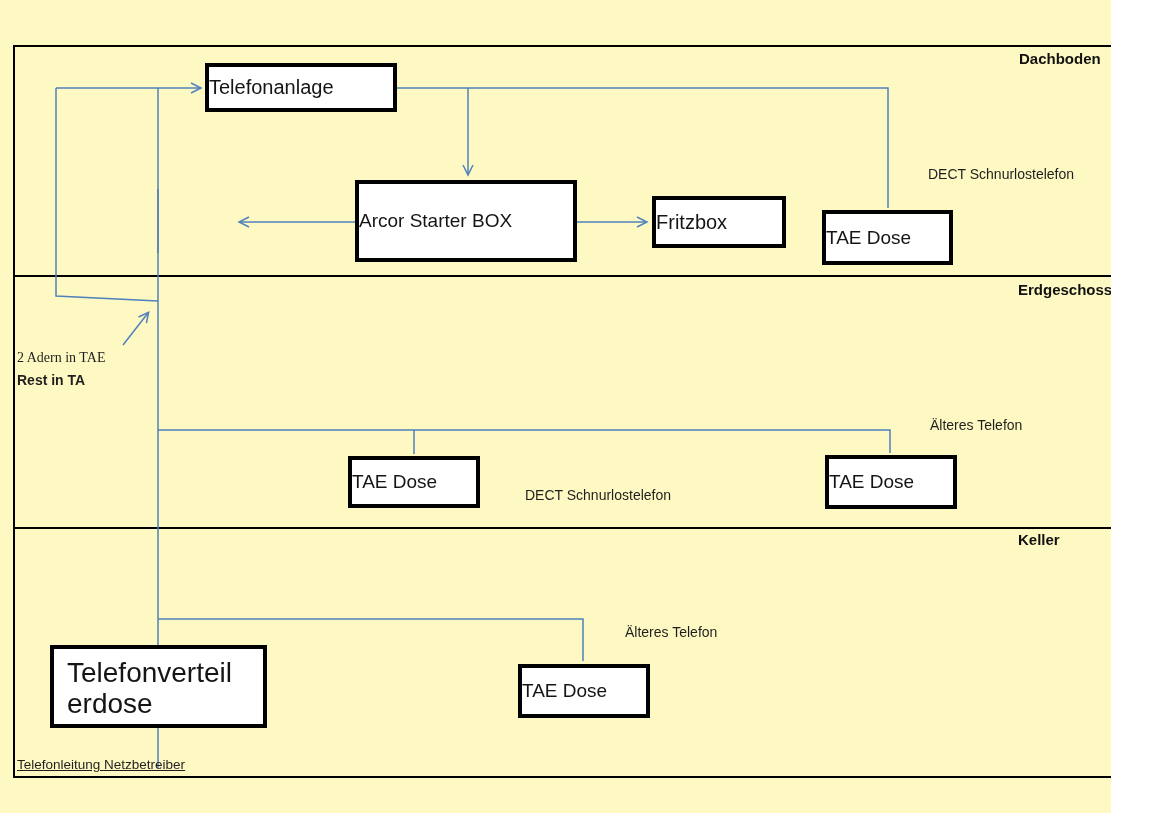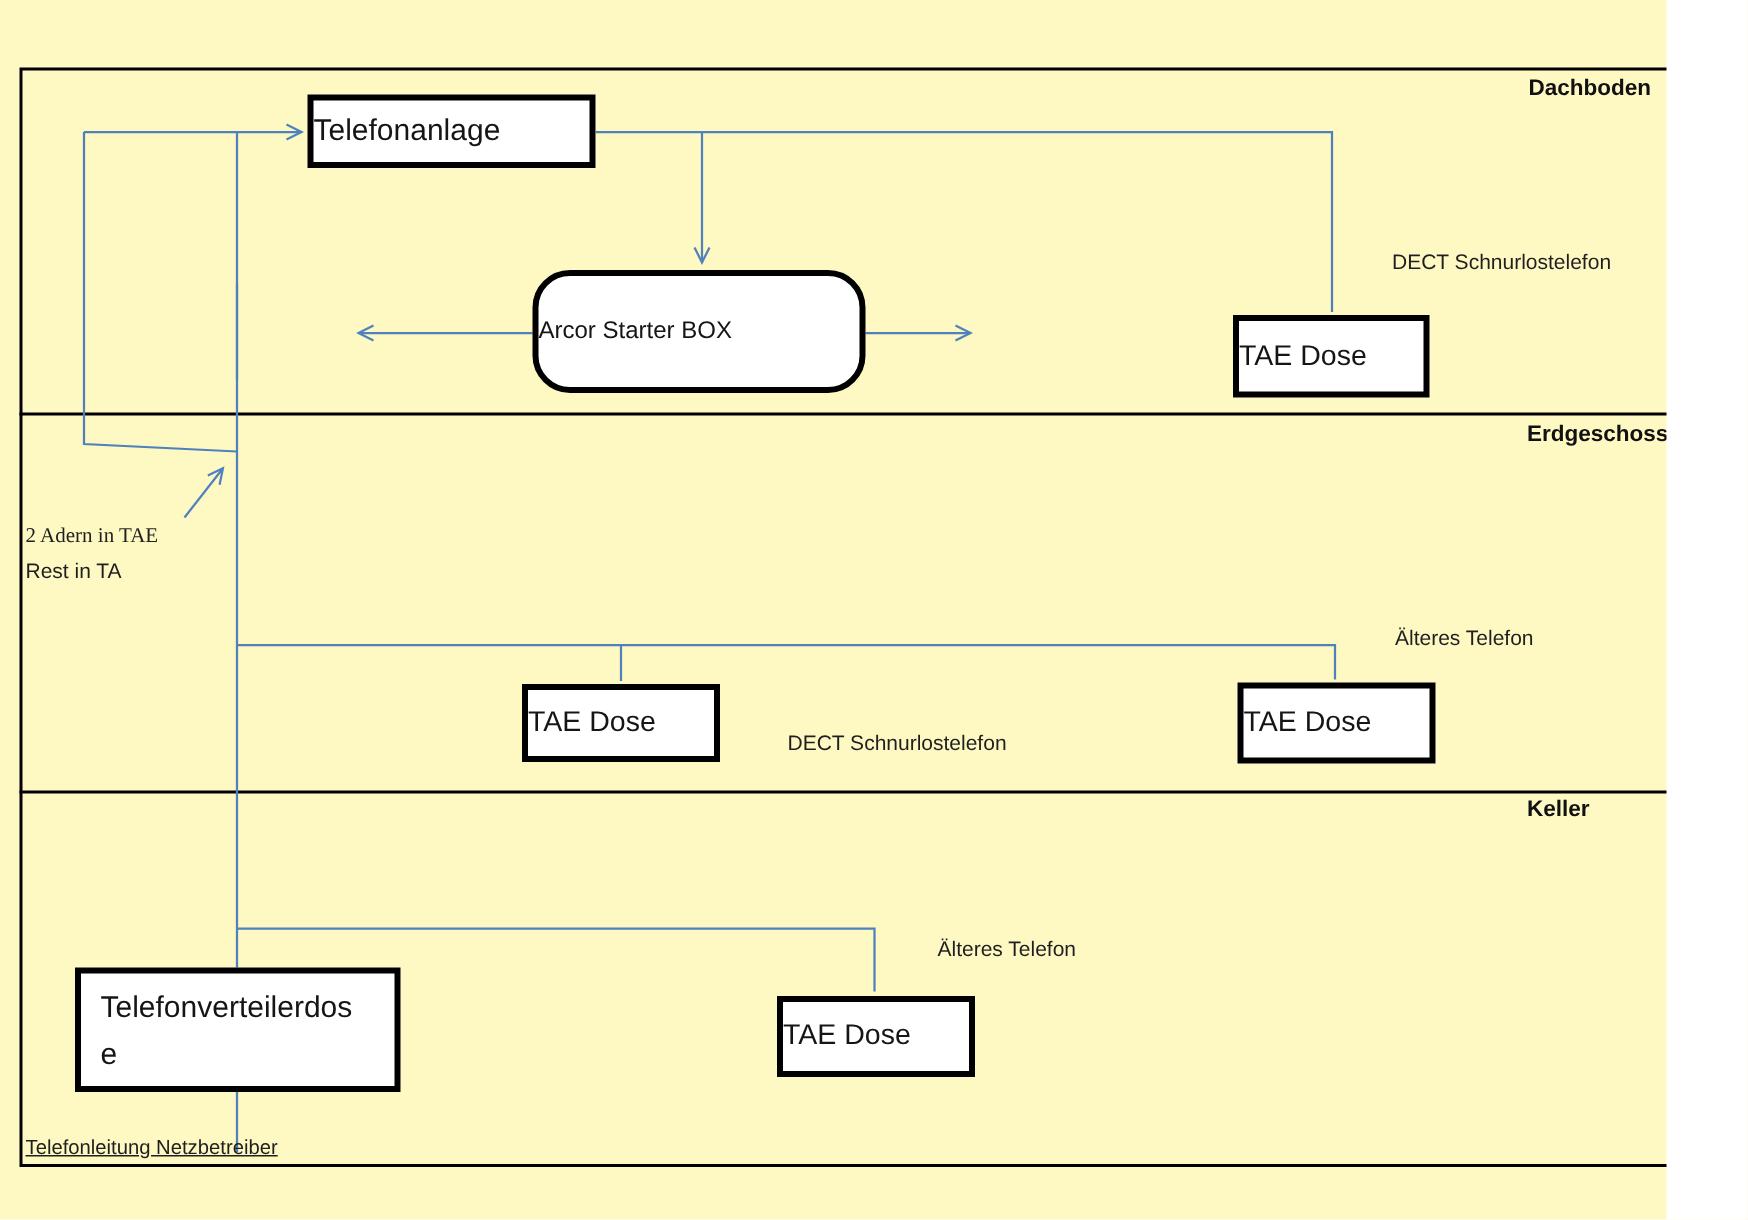--- a/index.html
+++ b/index.html
@@ -37,36 +37,36 @@
 
   .node {
     position:absolute; box-sizing:border-box; background:#fff;
     border:4px solid #000; color:#151515; font-size:19px;
     display:flex; align-items:center; z-index:2;
     white-space:nowrap;
   }
   #node-telefonanlage { left:205px; top:63px;  width:192px; height:49px; font-size:20px; }
   #node-erste-tae     { left:90px;  top:187px; width:142px; height:68px; align-items:flex-start; padding-top:11px; }
   #node-arcor         { left:355px; top:180px; width:222px; height:82px; flex-direction:column;
-                        align-items:flex-start; justify-content:center; line-height:28px; font-size:16px;border-radius:25px; }
+                        align-items:flex-start; justify-content:center; line-height:28px; font-size:19px; }
   #node-fritzbox      { left:652px; top:196px; width:134px; height:52px; font-size:20px; }
   #node-tae-dachboden { left:822px; top:210px; width:131px; height:55px; }
   #node-tae-eg-links  { left:348px; top:456px; width:132px; height:52px; }
   #node-tae-eg-rechts { left:825px; top:455px; width:132px; height:54px; }
   #node-tae-keller    { left:518px; top:664px; width:132px; height:54px; }
   #node-verteilerdose { left:50px;  top:645px; width:217px; height:83px; display:block;
-                        padding:8px 26px 0 13px; line-height:31px; font-size:20px;
+                        padding:8px 26px 0 13px; line-height:31px; font-size:28px;
                         word-break:break-all; white-space:normal; }
 
   .annotation {
     position:absolute; font-size:14px; color:#1f1f1f; z-index:4; white-space:nowrap;
   }
   #ann-dect-dachboden   { left:928px; top:166px; }
   #ann-zwei-adern       { left:17px;  top:350px;font-family:Liberation Serif, serif; }
-  #ann-rest-in-ta       { left:17px;  top:372px; }
+  #ann-rest-in-ta       { left:17px;  top:372px;font-weight:bold; }
   #ann-aelteres-eg      { left:930px; top:417px; }
   #ann-dect-eg          { left:525px; top:487px; }
   #ann-aelteres-keller  { left:625px; top:624px; }
   #ann-telefonleitung   { left:17px;  top:757px; font-size:13.5px;text-decoration:underline; }
 </style>
 </head>
 <body>
 
 <div class="canvas">
 
@@ -99,20 +99,23 @@
 
   <div class="node" id="node-telefonanlage">
     <span>Telefonanlage</span>
   </div>
 
 
   <div class="node" id="node-arcor">
     <span>Arcor Starter BOX</span>
   </div>
 
+  <div class="node" id="node-fritzbox">
+    <span>Fritzbox</span>
+  </div>
 
   <div class="node" id="node-tae-dachboden">
     <span>TAE Dose</span>
   </div>
 
   <div class="node" id="node-tae-eg-links">
     <span>TAE Dose</span>
   </div>
 
   <div class="node" id="node-tae-eg-rechts">

